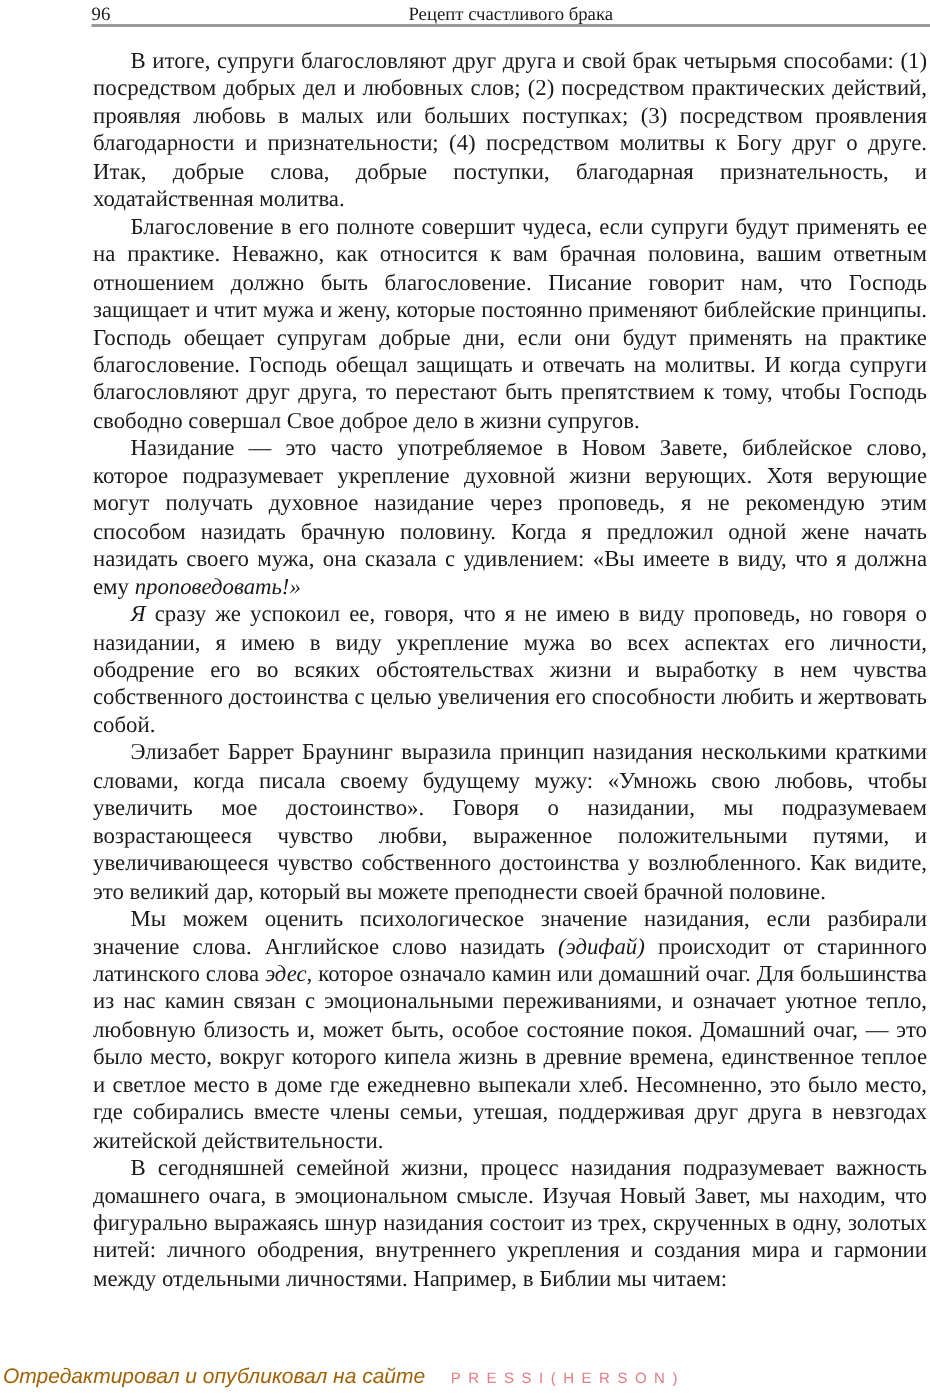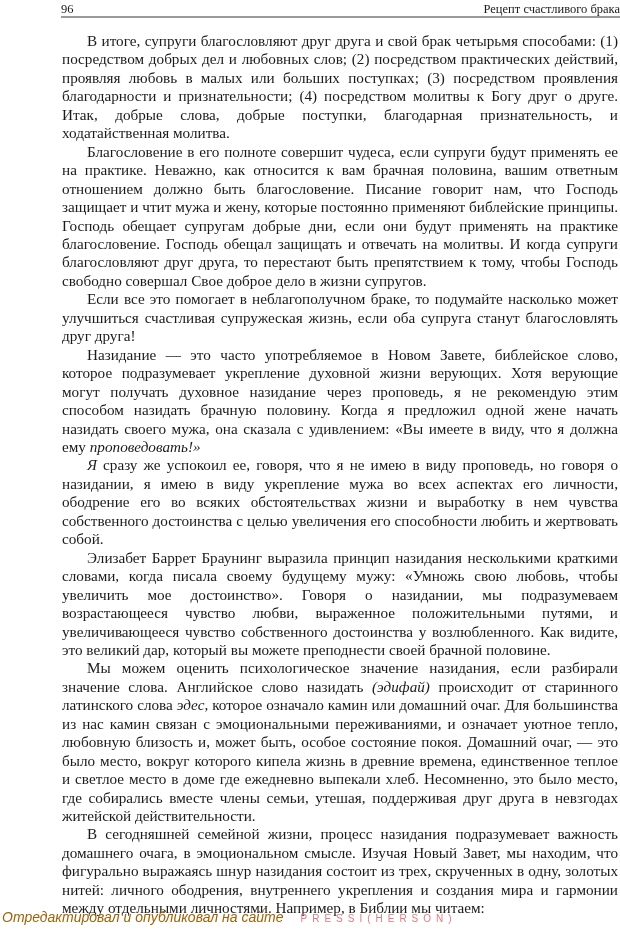--- a/index.html
+++ b/index.html
@@ -6,21 +6,21 @@
   body {
     width: 620px; height: 929px; position: relative; overflow: hidden;
     background: #ffffff; color: #1a1a1a;
     font-family: "Liberation Serif", "DejaVu Serif", serif;
   }
   .header {
     position: absolute; left: 61px; top: 2px; width: 559px; height: 14px;
     font-size: 12.5px; line-height: 14px;
   }
   .page-num { position: absolute; left: 0; top: 0; text-align: center; }
-  .running-title { position: absolute; left: 0; right: 0; top: 0; text-align: right; }
+  .running-title { position: absolute; left: 0; right: 0; top: 0; text-align: center; }
   .header-rule {
     position: absolute; left: 61px; top: 16px; width: 559px; height: 2px;
     background: #9a9a9a;
   }
   .content {
     position: absolute; left: 62px; top: 32px; width: 556px;
     font-size: 15.2px; line-height: 18.45px;
   }
   .p {
     margin: 0; text-indent: 25px; text-align: justify;
@@ -46,21 +46,20 @@
 
 <div class="header">
   <span class="page-num">96</span>
   <span class="running-title">Рецепт счастливого брака</span>
 </div>
 <div class="header-rule"></div>
 
 <div class="content">
   <p class="p">В итоге, супруги благословляют друг друга и свой брак четырьмя способами: (1) посред­ством добрых дел и любовных слов; (2) посредством практических действий, проявляя лю­бовь в малых или больших поступках; (3) посредством проявления благодарности и призна­тельности; (4) посредством молитвы к Богу друг о друге. Итак, добрые слова, добрые по­ступки, благодарная признательность, и ходатайственная молитва.</p>
   <p class="p">Благословение в его полноте совершит чудеса, если супруги будут применять ее на практике. Неважно, как относится к вам брачная половина, вашим ответным отношением должно быть благословение. Писание говорит нам, что Господь защищает и чтит мужа и жену, которые постоянно применяют библейские принципы. Господь обещает супругам до­брые дни, если они будут применять на практике благословение. Господь обещал защищать и отвечать на молитвы. И когда супруги благословляют друг друга, то перестают быть пре­пятствием к тому, чтобы Господь свободно совершал Свое доброе дело в жизни супругов.</p>
-  <p class="p">Если все это помогает в неблагополучном браке, то подумайте насколько может улуч­шиться счастливая супружеская жизнь, если оба супруга станут благословлять друг друга!</p>
   <p class="p"><span>Назидание — это часто употребляемое в Новом Завете, библейское слово, которое под­разумевает укрепление духовной жизни верующих. Хотя верующие могут получать духов­ное назидание через проповедь, я не рекомендую этим способом назидать брачную полови­ну. Когда я предложил одной жене начать назидать своего мужа, она сказала с удивлением: «Вы имеете в виду, что я должна ему </span><em>проповедовать!»</em></p>
   <p class="p"><em>Я</em><span> сразу же успокоил ее, говоря, что я не имею в виду проповедь, но говоря о назидании, я имею в виду укрепление мужа во всех аспектах его личности, ободрение его во всяких об­стоятельствах жизни и выработку в нем чувства собственного достоинства с целью увеличе­ния его способности любить и жертвовать собой.</span></p>
   <p class="p">Элизабет Баррет Браунинг выразила принцип назидания несколькими краткими слова­ми, когда писала своему будущему мужу: «Умножь свою любовь, чтобы увеличить мое дос­тоинство». Говоря о назидании, мы подразумеваем возрастающееся чувство любви, выра­женное положительными путями, и увеличивающееся чувство собственного достоинства у возлюбленного. Как видите, это великий дар, который вы можете преподнести своей брач­ной половине.</p>
   <p class="p"><span>Мы можем оценить психологическое значение назидания, если разбирали значение сло­ва. Английское слово назидать </span><em>(эдифай)</em><span> происходит от старинного латинского слова </span><em>эдес,</em><span> которое означало камин или домашний очаг. Для большинства из нас камин связан с эмо­циональными переживаниями, и означает уютное тепло, любовную близость и, может быть, особое состояние покоя. Домашний очаг, — это было место, вокруг которого кипела жизнь в древние времена, единственное теплое и светлое место в доме где ежедневно выпекали хлеб. Несомненно, это было место, где собирались вместе члены семьи, утешая, поддерживая друг друга в невзгодах житейской действительности.</span></p>
   <p class="p">В сегодняшней семейной жизни, процесс назидания подразумевает важность домашнего очага, в эмоциональном смысле. Изучая Новый Завет, мы находим, что фигурально выража­ясь шнур назидания состоит из трех, скрученных в одну, золотых нитей: личного ободрения, внутреннего укрепления и создания мира и гармонии между отдельными личностями. На­пример, в Библии мы читаем:</p>
 
 </div>
 
 <div class="footer">
   <span class="footer-text">Отредактировал и опубликовал на сайте</span><span class="footer-brand">PRESSI(HERSON)</span>

